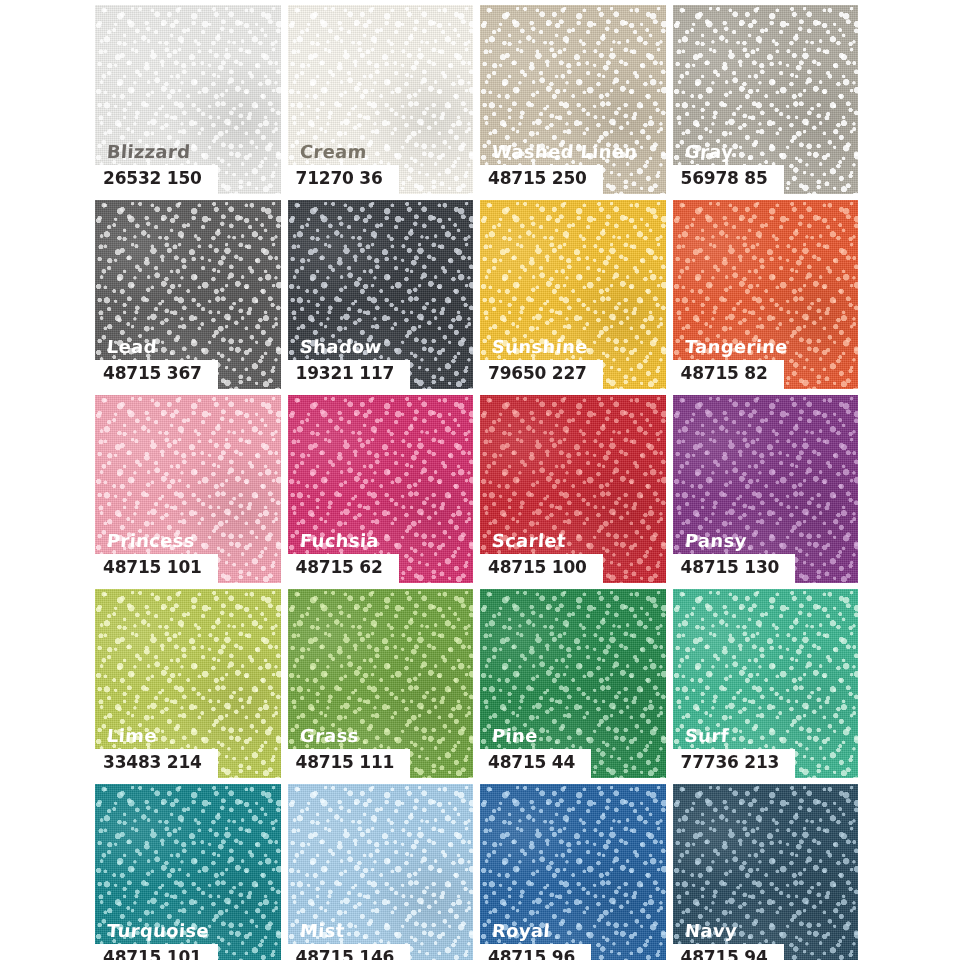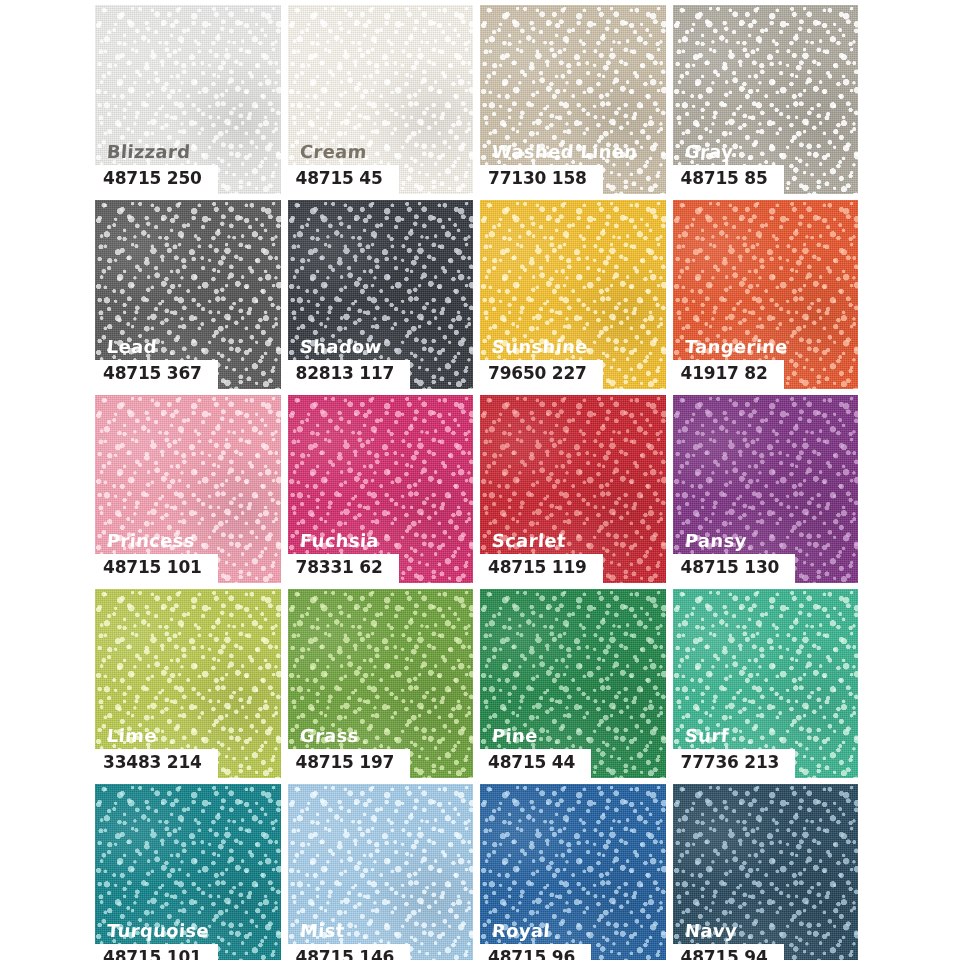--- a/index.html
+++ b/index.html
@@ -133,101 +133,101 @@
 </head>
 <body>
 
 <div id="swatch-grid">
     <div class="swatch" style="background-color: rgb(237, 237, 235); --dot: rgba(255,255,255,0.75);">
       <div class="tex tex-weave"></div>
       <div class="tex tex-mottle"></div>
       <div class="tex tex-dots"></div>
       <div class="tex tex-dots2"></div>
       <div class="swatch-name" style="color: rgb(110, 106, 102);">Blizzard</div>
+      <div class="sku-tag">26532 150</div>
+    </div>
+    <div class="swatch" style="background-color: rgb(247, 244, 236); --dot: rgba(255,255,255,0.80);">
+      <div class="tex tex-weave"></div>
+      <div class="tex tex-mottle"></div>
+      <div class="tex tex-dots"></div>
+      <div class="tex tex-dots2"></div>
+      <div class="swatch-name" style="color: rgb(122, 116, 104);">Cream</div>
+      <div class="sku-tag">71270 36</div>
+    </div>
+    <div class="swatch" style="background-color: rgb(206, 194, 171); --dot: rgba(255,255,255,0.85);">
+      <div class="tex tex-weave"></div>
+      <div class="tex tex-mottle"></div>
+      <div class="tex tex-dots"></div>
+      <div class="tex tex-dots2"></div>
+      <div class="swatch-name" style="color: rgb(255, 255, 255);">Washed Linen</div>
       <div class="sku-tag">48715 250</div>
     </div>
-    <div class="swatch" style="background-color: rgb(247, 244, 236); --dot: rgba(255,255,255,0.80);">
-      <div class="tex tex-weave"></div>
-      <div class="tex tex-mottle"></div>
-      <div class="tex tex-dots"></div>
-      <div class="tex tex-dots2"></div>
-      <div class="swatch-name" style="color: rgb(122, 116, 104);">Cream</div>
-      <div class="sku-tag">48715 45</div>
-    </div>
-    <div class="swatch" style="background-color: rgb(206, 194, 171); --dot: rgba(255,255,255,0.85);">
-      <div class="tex tex-weave"></div>
-      <div class="tex tex-mottle"></div>
-      <div class="tex tex-dots"></div>
-      <div class="tex tex-dots2"></div>
-      <div class="swatch-name" style="color: rgb(255, 255, 255);">Washed Linen</div>
-      <div class="sku-tag">77130 158</div>
-    </div>
     <div class="swatch" style="background-color: rgb(176, 172, 160); --dot: rgba(255,255,255,0.88);">
       <div class="tex tex-weave"></div>
       <div class="tex tex-mottle"></div>
       <div class="tex tex-dots"></div>
       <div class="tex tex-dots2"></div>
       <div class="swatch-name" style="color: rgb(255, 255, 255);">Gray</div>
-      <div class="sku-tag">48715 85</div>
+      <div class="sku-tag">56978 85</div>
     </div>
     <div class="swatch" style="background-color: rgb(88, 87, 87); --dot: rgba(235,235,235,0.80);">
       <div class="tex tex-weave"></div>
       <div class="tex tex-mottle"></div>
       <div class="tex tex-dots"></div>
       <div class="tex tex-dots2"></div>
       <div class="swatch-name" style="color: rgb(255, 255, 255);">Lead</div>
       <div class="sku-tag">48715 367</div>
     </div>
     <div class="swatch" style="background-color: rgb(50, 54, 60); --dot: rgba(205,210,218,0.85);">
       <div class="tex tex-weave"></div>
       <div class="tex tex-mottle"></div>
       <div class="tex tex-dots"></div>
       <div class="tex tex-dots2"></div>
       <div class="swatch-name" style="color: rgb(255, 255, 255);">Shadow</div>
-      <div class="sku-tag">82813 117</div>
+      <div class="sku-tag">19321 117</div>
     </div>
     <div class="swatch" style="background-color: rgb(246, 193, 43); --dot: rgba(255,245,205,0.80);">
       <div class="tex tex-weave"></div>
       <div class="tex tex-mottle"></div>
       <div class="tex tex-dots"></div>
       <div class="tex tex-dots2"></div>
       <div class="swatch-name" style="color: rgb(255, 255, 255);">Sunshine</div>
       <div class="sku-tag">79650 227</div>
     </div>
     <div class="swatch" style="background-color: rgb(232, 83, 42); --dot: rgba(255,200,175,0.72);">
       <div class="tex tex-weave"></div>
       <div class="tex tex-mottle"></div>
       <div class="tex tex-dots"></div>
       <div class="tex tex-dots2"></div>
       <div class="swatch-name" style="color: rgb(255, 255, 255);">Tangerine</div>
-      <div class="sku-tag">41917 82</div>
+      <div class="sku-tag">48715 82</div>
     </div>
     <div class="swatch" style="background-color: rgb(245, 160, 178); --dot: rgba(255,232,238,0.80);">
       <div class="tex tex-weave"></div>
       <div class="tex tex-mottle"></div>
       <div class="tex tex-dots"></div>
       <div class="tex tex-dots2"></div>
       <div class="swatch-name" style="color: rgb(255, 255, 255);">Princess</div>
       <div class="sku-tag">48715 101</div>
     </div>
     <div class="swatch" style="background-color: rgb(212, 41, 107); --dot: rgba(255,190,215,0.72);">
       <div class="tex tex-weave"></div>
       <div class="tex tex-mottle"></div>
       <div class="tex tex-dots"></div>
       <div class="tex tex-dots2"></div>
       <div class="swatch-name" style="color: rgb(255, 255, 255);">Fuchsia</div>
-      <div class="sku-tag">78331 62</div>
+      <div class="sku-tag">48715 62</div>
     </div>
     <div class="swatch" style="background-color: rgb(200, 32, 44); --dot: rgba(255,185,180,0.62);">
       <div class="tex tex-weave"></div>
       <div class="tex tex-mottle"></div>
       <div class="tex tex-dots"></div>
       <div class="tex tex-dots2"></div>
       <div class="swatch-name" style="color: rgb(255, 255, 255);">Scarlet</div>
-      <div class="sku-tag">48715 119</div>
+      <div class="sku-tag">48715 100</div>
     </div>
     <div class="swatch" style="background-color: rgb(123, 48, 131); --dot: rgba(215,175,220,0.70);">
       <div class="tex tex-weave"></div>
       <div class="tex tex-mottle"></div>
       <div class="tex tex-dots"></div>
       <div class="tex tex-dots2"></div>
       <div class="swatch-name" style="color: rgb(255, 255, 255);">Pansy</div>
       <div class="sku-tag">48715 130</div>
     </div>
     <div class="swatch" style="background-color: rgb(186, 203, 78); --dot: rgba(246,250,210,0.80);">
@@ -237,21 +237,21 @@
       <div class="tex tex-dots2"></div>
       <div class="swatch-name" style="color: rgb(255, 255, 255);">Lime</div>
       <div class="sku-tag">33483 214</div>
     </div>
     <div class="swatch" style="background-color: rgb(109, 161, 58); --dot: rgba(220,240,180,0.75);">
       <div class="tex tex-weave"></div>
       <div class="tex tex-mottle"></div>
       <div class="tex tex-dots"></div>
       <div class="tex tex-dots2"></div>
       <div class="swatch-name" style="color: rgb(255, 255, 255);">Grass</div>
-      <div class="sku-tag">48715 197</div>
+      <div class="sku-tag">48715 111</div>
     </div>
     <div class="swatch" style="background-color: rgb(30, 133, 70); --dot: rgba(195,235,205,0.72);">
       <div class="tex tex-weave"></div>
       <div class="tex tex-mottle"></div>
       <div class="tex tex-dots"></div>
       <div class="tex tex-dots2"></div>
       <div class="swatch-name" style="color: rgb(255, 255, 255);">Pine</div>
       <div class="sku-tag">48715 44</div>
     </div>
     <div class="swatch" style="background-color: rgb(56, 181, 143); --dot: rgba(215,245,230,0.78);">

